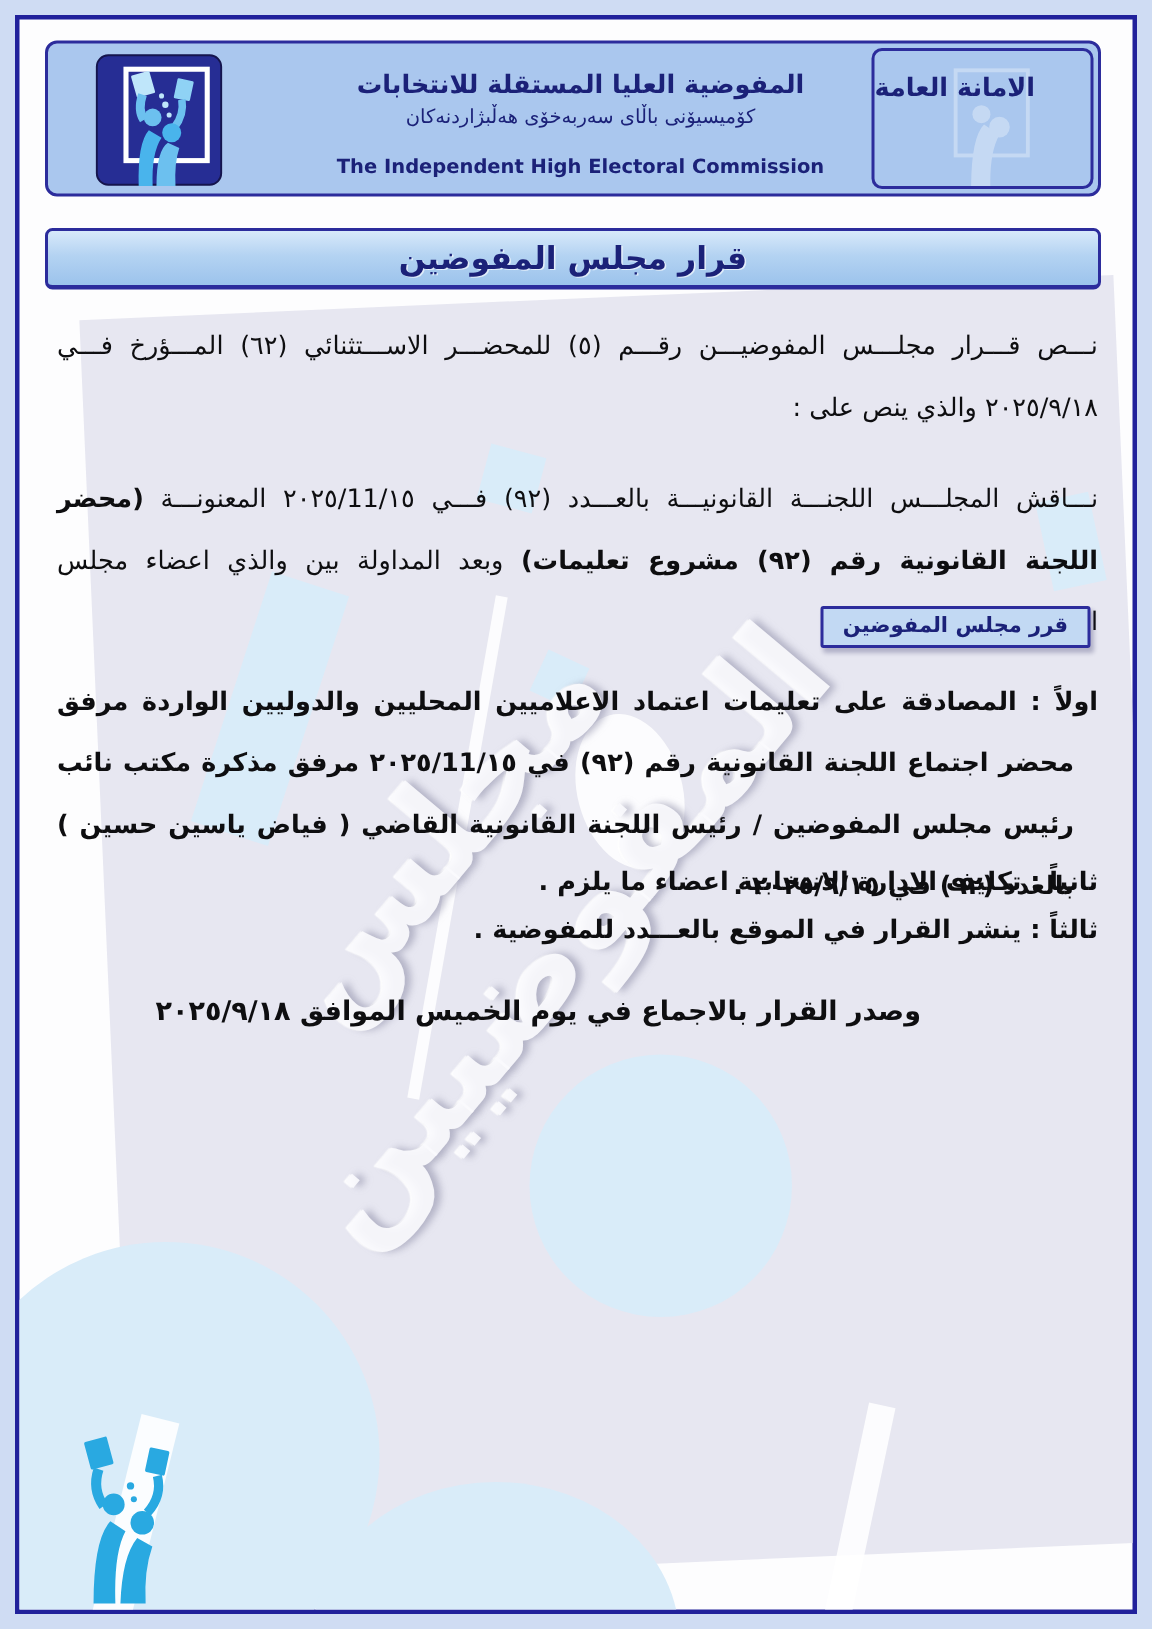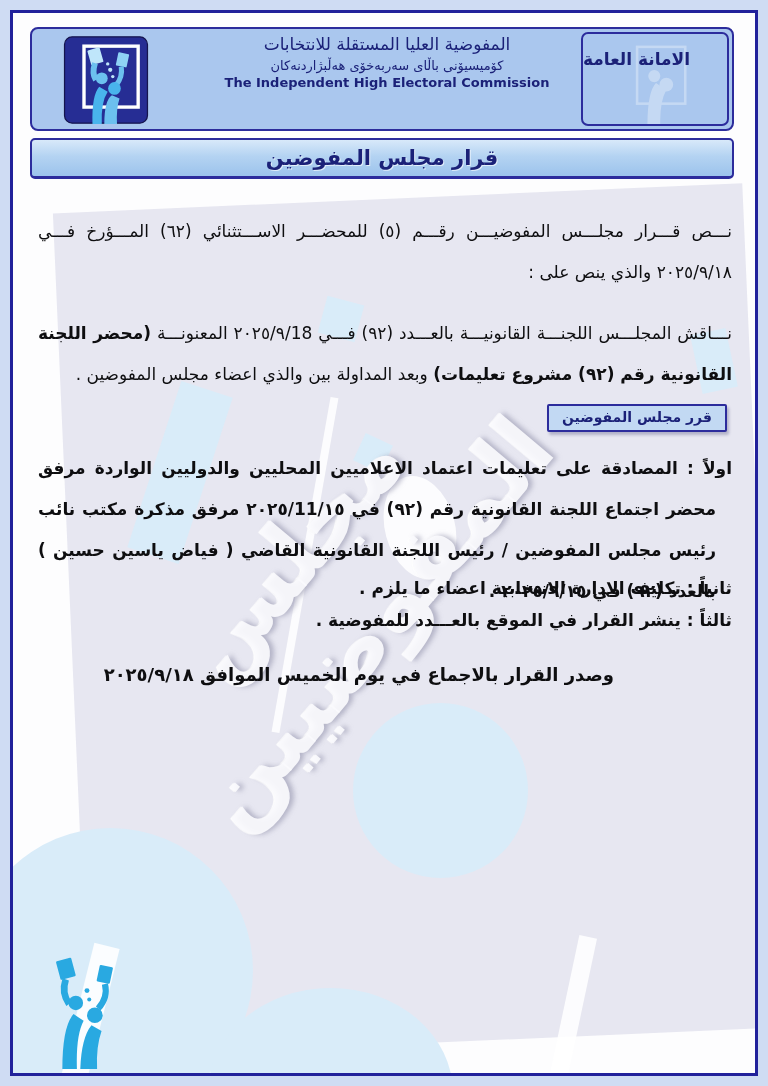--- a/index.html
+++ b/index.html
@@ -36,32 +36,32 @@
              transform:rotate(-50deg); }
 
   .logo-small { position:absolute; left:18px; top:938px; width:112px; height:124px; z-index:3; }
 
   
   .header-panel { position:absolute; left:17px; top:14px; width:704px; height:104px;
                   background:#aac7ee; border:2px solid #2c2c9c; border-radius:8px; z-index:10; overflow:hidden; }
   .logo-main { position:absolute; left:30px; top:7px; width:88px; height:88px; }
   .titles { position:absolute; left:190px; top:3px; width:330px; text-align:center; color:#1b2178; }
   .t-ar1 { font-size:20px; font-weight:bold; }
-  .t-ar2 { font-size:17px; font-weight:normal; margin-top:2px; }
+  .t-ar2 { font-size:17px; font-weight:bold; margin-top:15px; }
   .t-ku  { font-size:13px; font-weight:normal; margin-top:4px; }
-  .t-en  { font-size:13px; font-weight:bold; margin-top:2px; }
+  .t-en  { font-size:13px; font-weight:bold; margin-top:18px; }
 
   .right-box { position:absolute; right:3px; top:3px; width:148px; height:94px;
                border:2px solid #2c2c9c; border-radius:7px; background:#aac7ee;
                text-align:left; color:#1b2178; overflow:hidden; }
   .right-box .ghost { position:absolute; left:28px; top:6px; width:90px; height:86px; opacity:.32; }
   .rb-l1 { position:relative; margin-top:15px; font-size:17px; font-weight:bold; }
   .rb-l2 { position:relative; margin-top:13px; font-size:17px; font-weight:bold; }
 
-  .banner { position:absolute; left:17px; top:125px; width:704px; height:41px; z-index:10;
+  .banner { position:absolute; left:17px; top:139px; width:704px; height:41px; z-index:10;
             border:2px solid #2c2c9c; border-bottom-width:3px; border-radius:5px;
             background:linear-gradient(180deg,#d8e9fa 0%,#b4d3f2 45%,#9cc3ec 100%);
             display:flex; align-items:center; justify-content:center; }
   .banner span { font-size:21px; font-weight:bold; color:#1b2178;
                  text-shadow:1px 1px 0 rgba(255,255,255,.65); }
 
   
   .content { position:absolute; left:25px; top:188px; width:694px; z-index:10;
              direction:rtl; color:#0e0e10; }
   .para { position:absolute; width:694px; text-align:justify; font-size:17px; line-height:41px; }
@@ -151,21 +151,21 @@
     </div>
 
     <div class="banner">
       <span>قرار مجلس المفوضين</span>
     </div>
 
     <div class="badge">قرر مجلس المفوضين</div>
 
     <div class="content" dir="rtl">
       <p class="para p1">نـــص قـــرار مجلـــس المفوضيـــن رقـــم (٥) للمحضـــر الاســـتثنائي (٦٢) المـــؤرخ فـــي ٢٠٢٥/٩/١٨ والذي ينص على :</p>
-      <p class="para p2"><span>نـــاقش المجلـــس اللجنـــة القانونيـــة بالعـــدد (٩٢) فـــي ٢٠٢٥/٩/18 المعنونـــة </span><b>(محضر اللجنة القانونية رقم (٩٢) مشروع تعليمات)</b><span>  وبعد المداولة بين والذي اعضاء مجلس المفوضين .</span></p>
+      <p class="para p2"><span>نـــاقش المجلـــس اللجنـــة القانونيـــة بالعـــدد (٩٢) فـــي ٢٠٢٥/11/١٥ المعنونـــة </span><b>(محضر اللجنة القانونية رقم (٩٢) مشروع تعليمات)</b><span>  وبعد المداولة بين والذي اعضاء مجلس المفوضين .</span></p>
       <p class="item i1">اولاً : المصادقة على تعليمات اعتماد الاعلاميين المحليين والدوليين الواردة مرفق محضر اجتماع اللجنة القانونية رقم (٩٢) في ٢٠٢٥/11/١٥ مرفق مذكرة مكتب نائب رئيس مجلس المفوضين / رئيس اللجنة القانونية القاضي ( فياض ياسين حسين ) بالعدد (٩٢) في ٢٠٢٥/٩/١٥ .</p>
       <p class="item i2">ثانياً : تكليف الادارة الانتخابية اعضاء ما يلزم .</p>
       <p class="item i3">ثالثاً : ينشر القرار في الموقع بالعـــدد للمفوضية .</p>
       <p class="closing">وصدر القرار بالاجماع في يوم الخميس الموافق  ٢٠٢٥/٩/١٨</p>
     </div>
 
   </div>
 </div>
 
 </body></html>

